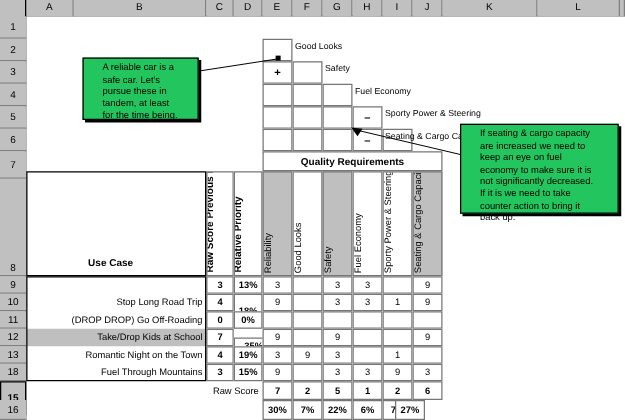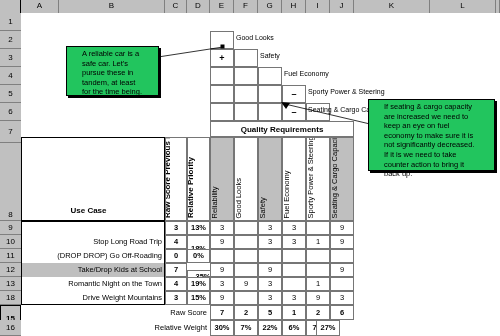--- a/index.html
+++ b/index.html
@@ -207,41 +207,40 @@
   <div class="ucase" style="left:21px;top:277px;width:144px;height:14px;">Romantic Night on the Town</div>
   <div class="cell ctr b" style="left:165px;top:277px;width:22px;height:14px;">4</div>
   <div class="cell ctr b" style="left:187px;top:277px;width:23px;height:14px;">19%</div>
   <div class="cell ctr" style="left:210px;top:277px;width:24px;height:14px;">3</div>
   <div class="cell ctr" style="left:234px;top:277px;width:24px;height:14px;">9</div>
   <div class="cell ctr" style="left:258px;top:277px;width:24px;height:14px;">3</div>
   <div class="cell ctr" style="left:282px;top:277px;width:24px;height:14px;"></div>
   <div class="cell ctr" style="left:306px;top:277px;width:24px;height:14px;">1</div>
   <div class="cell ctr" style="left:330px;top:277px;width:24px;height:14px;"></div>
 
-  <div class="ucase" style="left:21px;top:291px;width:144px;height:14px;">Drive Weight Mountains</div>
+  <div class="ucase" style="left:21px;top:291px;width:144px;height:14px;">Fuel Through Mountains</div>
   <div class="cell ctr b" style="left:165px;top:291px;width:22px;height:14px;">3</div>
   <div class="cell ctr b" style="left:187px;top:291px;width:23px;height:14px;">15%</div>
   <div class="cell ctr" style="left:210px;top:291px;width:24px;height:14px;">9</div>
   <div class="cell ctr" style="left:234px;top:291px;width:24px;height:14px;"></div>
   <div class="cell ctr" style="left:258px;top:291px;width:24px;height:14px;">3</div>
   <div class="cell ctr" style="left:282px;top:291px;width:24px;height:14px;">3</div>
   <div class="cell ctr" style="left:306px;top:291px;width:24px;height:14px;">9</div>
   <div class="cell ctr" style="left:330px;top:291px;width:24px;height:14px;">3</div>
 
   <div class="obox" style="left:21px;top:221px;width:144px;height:84px;"></div>
 
   <div class="rowlabel b" style="left:21px;top:305px;width:189px;height:15px;">Raw Score</div>
   <div class="cell ctr b" style="left:210px;top:305px;width:24px;height:15px;">7</div>
   <div class="cell ctr b" style="left:234px;top:305px;width:24px;height:15px;">2</div>
   <div class="cell ctr b" style="left:258px;top:305px;width:24px;height:15px;">5</div>
   <div class="cell ctr b" style="left:282px;top:305px;width:24px;height:15px;">1</div>
   <div class="cell ctr b" style="left:306px;top:305px;width:24px;height:15px;">2</div>
   <div class="cell ctr b" style="left:330px;top:305px;width:24px;height:15px;">6</div>
 
-  <div class="rowlabel b" style="left:21px;top:320px;width:189px;height:16px;">Relative Weight</div>
   <div class="cell ctr b" style="left:210px;top:320px;width:24px;height:16px;">30%</div>
   <div class="cell ctr b" style="left:234px;top:320px;width:24px;height:16px;">7%</div>
   <div class="cell ctr b" style="left:258px;top:320px;width:24px;height:16px;">22%</div>
   <div class="cell ctr b" style="left:282px;top:320px;width:24px;height:16px;">6%</div>
   <div class="cell ctr b" style="left:306px;top:320px;width:24px;height:16px;">7%</div>
   <div class="cell ctr b" style="left:316px;top:320px;width:24px;height:16px;">27%</div>
 
   <svg class="lead">
     <line x1="158" y1="57" x2="223" y2="47" stroke="#000" stroke-width="0.8"></line>
     <rect x="220.5" y="44.5" width="4" height="4" fill="#000"></rect>

